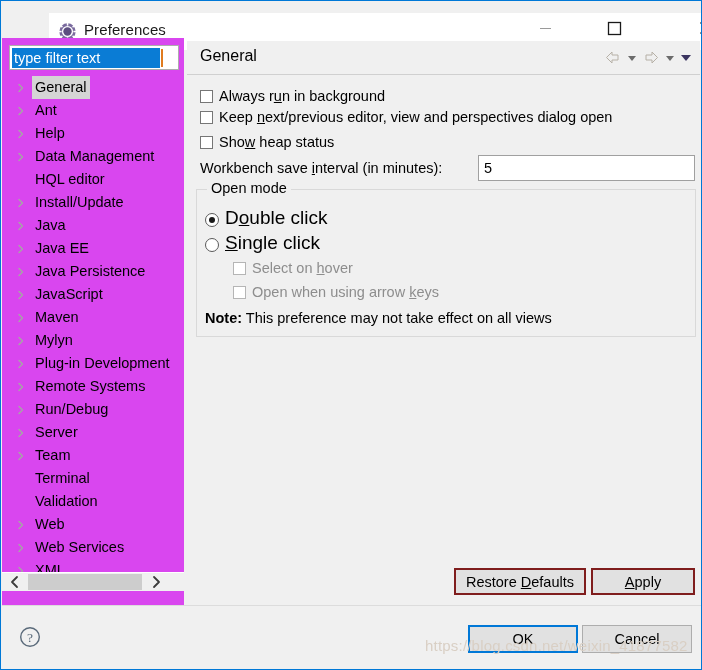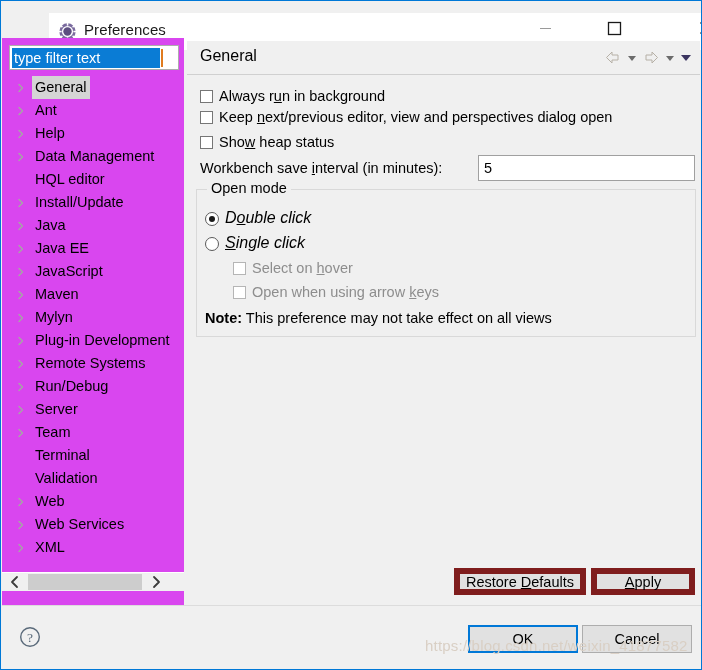--- a/index.html
+++ b/index.html
@@ -264,24 +264,23 @@
     background: #f0f0f0;
     padding: 0 4px;
     font-size: 14.5px;
     color: #000;
   }
   .radiorow {
     position: absolute;
     left: 8px;
     height: 22px;
     line-height: 22px;
-    font-size: 16px;
-    white-space: nowrap;
-    cursor: default;
-    font-style: italic;
+    font-size: 19px;
+    white-space: nowrap;
+    cursor: default;
   }
   #row-double { top: 17px; }
   #row-single { top: 42px; }
   .radio {
     display: inline-block;
     width: 14px; height: 14px;
     border: 1px solid #5a5a5a;
     border-radius: 50%;
     background: #ffffff;
     vertical-align: -3px;
@@ -319,21 +318,21 @@
     color: #000;
   }
   #note-row b { font-weight: bold; }
 
   
   .pagebtn {
     position: absolute;
     height: 27px;
     box-sizing: border-box;
     background: #e1e1e1;
-    border: 6px solid #7f1d1d;
+    border: 2px solid #7f1d1d;
     font-family: "Liberation Sans", sans-serif;
     font-size: 14.5px;
     color: #000;
     cursor: default;
     padding: 0;
   }
   #btn-restore {
     left: 267px; top: 527px;
     width: 132px;
   }
@@ -471,20 +470,25 @@
         <div class="tree-item"><span class="twisty">
             <svg width="10" height="10" viewBox="0 0 10 10">
               <path d="M3 1.5 L6.5 5 L3 8.5" stroke="#a6a6a6" stroke-width="1.4" fill="none" stroke-linecap="round" stroke-linejoin="round"></path>
             </svg>
           </span><span class="tlabel">Java</span></div>
         <div class="tree-item"><span class="twisty">
             <svg width="10" height="10" viewBox="0 0 10 10">
               <path d="M3 1.5 L6.5 5 L3 8.5" stroke="#a6a6a6" stroke-width="1.4" fill="none" stroke-linecap="round" stroke-linejoin="round"></path>
             </svg>
           </span><span class="tlabel">Java EE</span></div>
+        <div class="tree-item"><span class="twisty">
+            <svg width="10" height="10" viewBox="0 0 10 10">
+              <path d="M3 1.5 L6.5 5 L3 8.5" stroke="#a6a6a6" stroke-width="1.4" fill="none" stroke-linecap="round" stroke-linejoin="round"></path>
+            </svg>
+          </span><span class="tlabel">Java Persistence</span></div>
         <div class="tree-item"><span class="twisty">
             <svg width="10" height="10" viewBox="0 0 10 10">
               <path d="M3 1.5 L6.5 5 L3 8.5" stroke="#a6a6a6" stroke-width="1.4" fill="none" stroke-linecap="round" stroke-linejoin="round"></path>
             </svg>
           </span><span class="tlabel">JavaScript</span></div>
         <div class="tree-item"><span class="twisty">
             <svg width="10" height="10" viewBox="0 0 10 10">
               <path d="M3 1.5 L6.5 5 L3 8.5" stroke="#a6a6a6" stroke-width="1.4" fill="none" stroke-linecap="round" stroke-linejoin="round"></path>
             </svg>
           </span><span class="tlabel">Maven</span></div>

